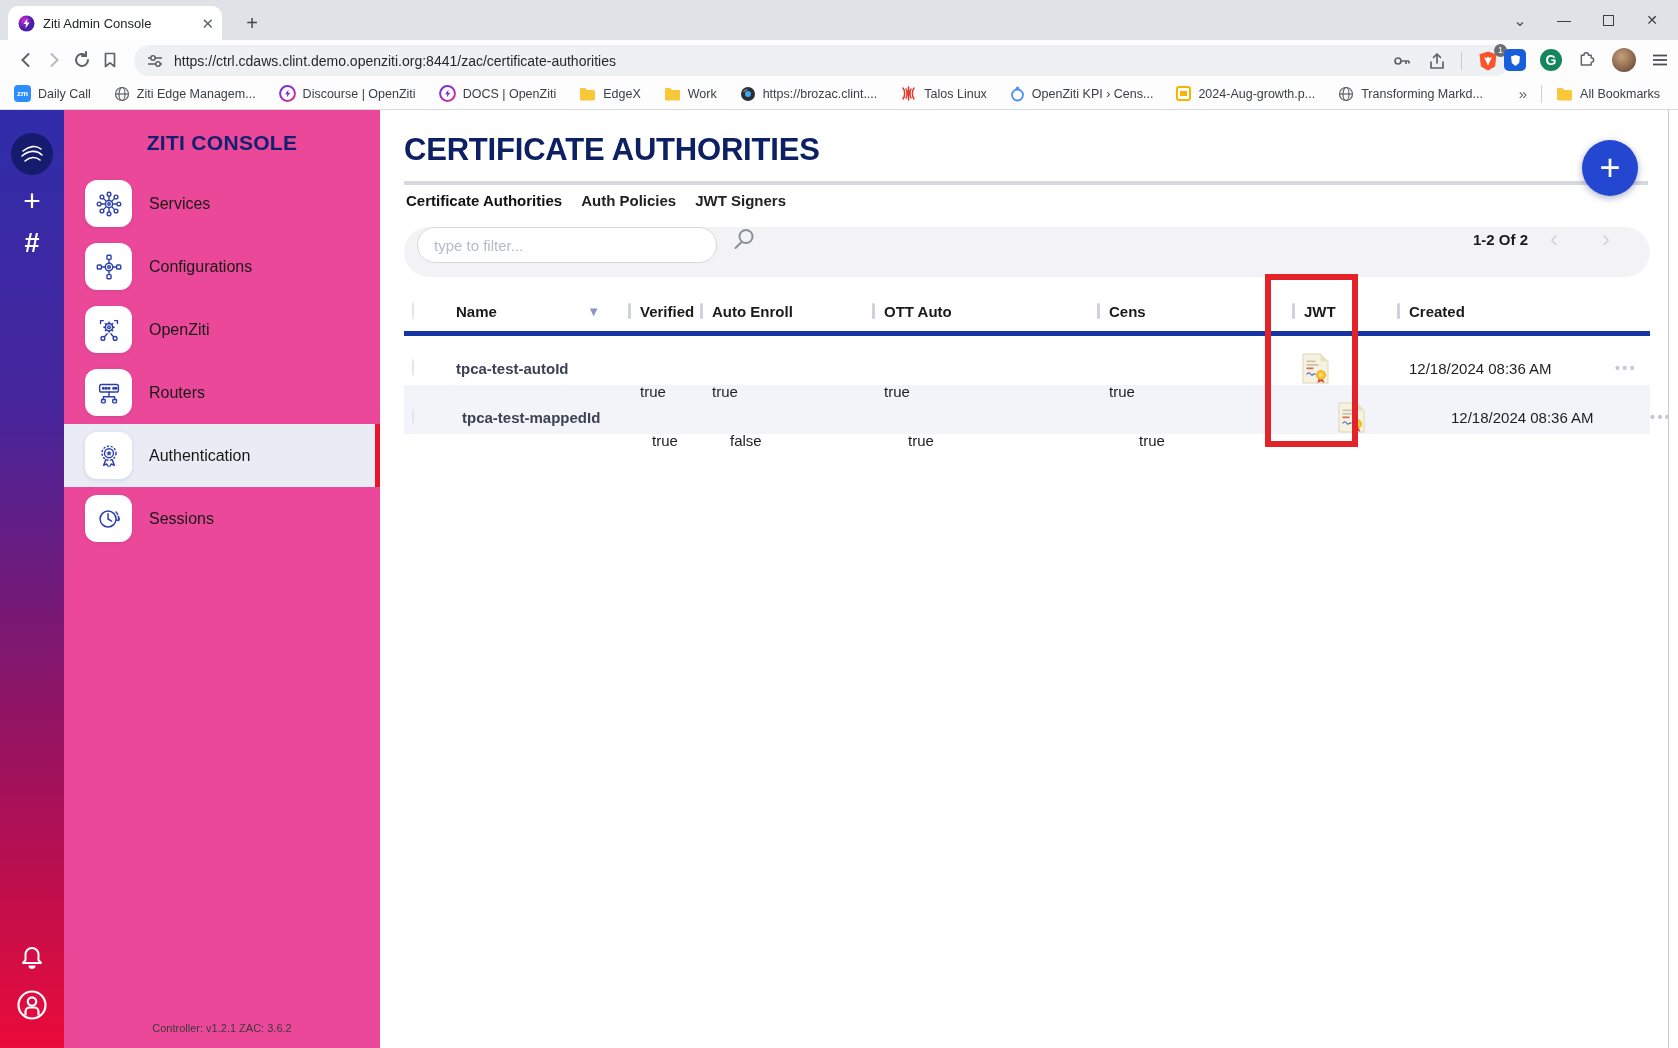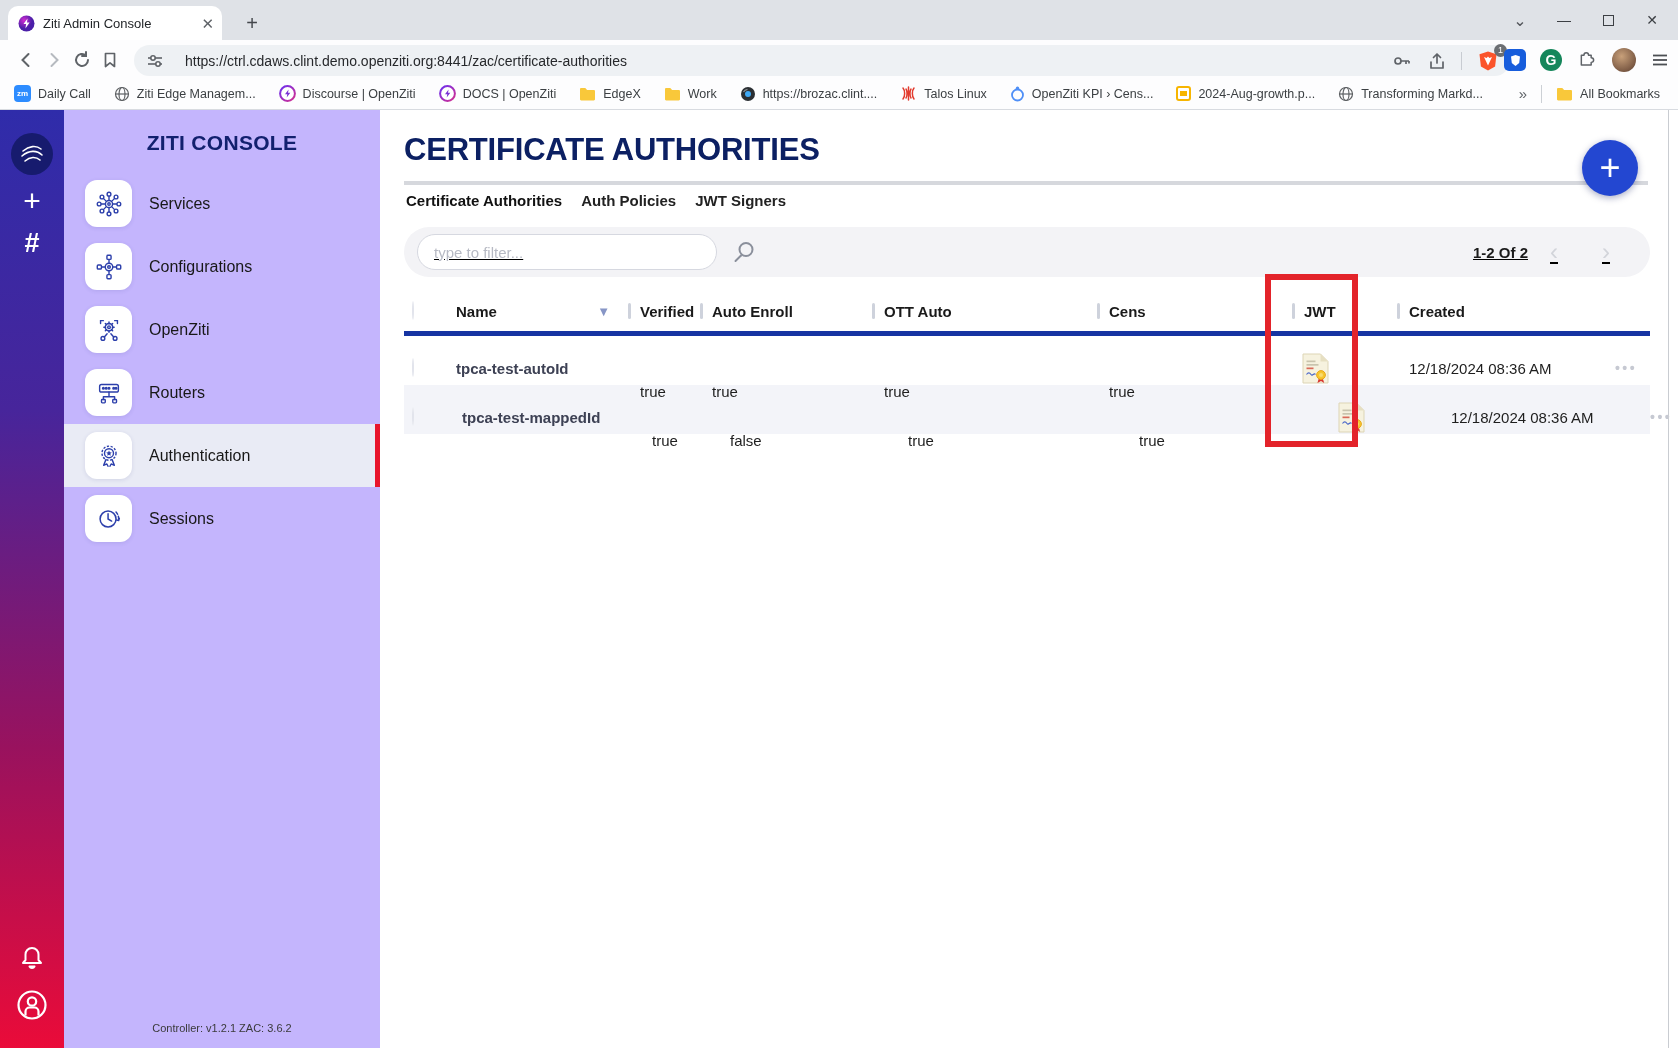--- a/index.html
+++ b/index.html
@@ -13,21 +13,21 @@
   .tab-title { font-size:13px; color:#222528; flex:1; white-space:nowrap; overflow:hidden; }
   .tab-close { color:#5f6368; font-size:15px; line-height:1; cursor:default; }
   .newtab { position:absolute; left:238px; top:9px; width:28px; height:28px; display:flex; align-items:center; justify-content:center; font-size:20px; color:#44474c; }
   .win-controls { position:absolute; right:4px; top:0; height:40px; display:flex; align-items:center; }
   .win-btn { width:44px; height:40px; display:flex; align-items:center; justify-content:center; color:#3c3f44; font-size:14px; }
   .win-btn.caret { font-size:16px; color:#55585d; }
   .maxbox { width:11px; height:11px; border:1.4px solid #3c3f44; display:inline-block; }
 
   .toolbar { position:absolute; top:40px; left:0; right:0; height:38px; background:#fdfdfe; }
   .navbtn { position:absolute; top:46px; width:28px; height:28px; display:flex; align-items:center; justify-content:center; }
-  .addressbar { position:absolute; left:134px; top:45px; width:1376px; height:31px; background:#eef1f4; border-radius:16px; display:flex; align-items:center; padding:0 10px 0 12px;gap:11px; }
+  .addressbar { position:absolute; left:134px; top:45px; width:1376px; height:31px; background:#eef1f4; border-radius:16px; display:flex; align-items:center; padding:0 10px 0 12px; }
   .url-text { font-size:14px; color:#26282b; margin-left:10px; flex:1; white-space:nowrap; overflow:hidden; }
   .pill-right { display:flex; align-items:center; gap:14px; }
   .pill-divider { width:1px; height:18px; background:#c8ccd2; }
   .shield-wrap { position:relative; width:24px; height:24px; }
   .shield-badge { position:absolute; top:-5px; right:-7px; background:#6b6e72; color:#fff; font-size:9px; width:13px; height:13px; border-radius:50%; display:flex; align-items:center; justify-content:center; }
   .ext-area { position:absolute; right:8px; top:44px; display:flex; align-items:center; gap:14px; height:32px; }
   .avatar { width:24px; height:24px; border-radius:50%; background:radial-gradient(circle at 40% 35%, #c8a07a, #7c5a44 70%, #4c382c); }
   .grammarly { width:22px; height:22px; border-radius:50%; background:#15865b; color:#fff; font-weight:700; font-size:14px; display:flex; align-items:center; justify-content:center; }
   .bitwarden { width:22px; height:22px; border-radius:5px; background:#175ddc; display:flex; align-items:center; justify-content:center; }
 
@@ -43,53 +43,53 @@
   
   .app { position:absolute; top:110px; left:0; right:0; bottom:0; }
   .rail { position:absolute; left:0; top:0; bottom:0; width:64px;
     background:linear-gradient(180deg,#2f2caa 0%,#47259b 32%,#99125e 68%,#ea0b39 100%); }
   .rail-logo { position:absolute; left:11px; top:23px; width:42px; height:42px; border-radius:50%; background:#171b6e; display:flex; align-items:center; justify-content:center; }
   .rail-glyph { position:absolute; width:64px; text-align:center; color:#fff; font-weight:400; }
   .rail-plus { top:74px; font-size:30px; }
   .rail-hash { top:118px; font-size:27px; font-weight:700; }
   .rail-bottom { position:absolute; left:0; bottom:26px; width:64px; display:flex; flex-direction:column; align-items:center; gap:16px; }
 
-  .sidebar { position:absolute; left:64px; top:0; bottom:0; width:316px; background:#c4b5fd; }
+  .sidebar { position:absolute; left:64px; top:0; bottom:0; width:316px; background:#ec4899; }
   .side-title { text-align:center; margin-top:21px; font-size:21px; font-weight:800; color:#12206e; letter-spacing:.3px; }
   .menu { margin-top:17px; }
   .menu-item { height:63px; display:flex; align-items:center; padding-left:21px; position:relative; cursor:default; }
   .menu-item.active { background:#e9ebf5; }
   .active-bar { position:absolute; right:0; top:0; bottom:0; width:5px; background:#e8152c; }
   .tile { width:47px; height:47px; background:#fff; border-radius:12px; box-shadow:0 1px 4px rgba(40,50,120,.12); display:flex; align-items:center; justify-content:center; flex:none; }
   .menu-label { margin-left:17px; font-size:16px; color:#181818; }
   .side-footer { position:absolute; bottom:14px; width:100%; text-align:center; font-size:11px; color:#3a3a3a; }
 
   .main { position:absolute; left:380px; top:0; right:0; bottom:0; background:#fff; }
   .page-edge { position:absolute; right:9px; top:0; bottom:0; width:1px; background:#c9ccd1; }
   .page-title { position:absolute; left:24px; top:22px; font-size:31px; font-weight:800; color:#0c2063; letter-spacing:-.2px; }
   .fab { position:absolute; right:40px; top:30px; width:56px; height:56px; border-radius:50%; background:#2347d1; color:#fff; display:flex; align-items:center; justify-content:center; font-size:36px; font-weight:300; box-shadow:0 2px 7px rgba(10,20,90,.35); z-index:3; }
   .title-line { position:absolute; left:24px; right:30px; top:71px; height:4px; background:#d6d8dd; }
   .subtabs { position:absolute; left:26px; top:82px; display:flex; gap:19px; font-size:15px; color:#222; }
   .subtab { font-weight:600; }
   .subtab.active { font-weight:700; color:#111; }
 
-  .filterbar { position:absolute; left:24px; right:28px; top:117px; height:50px; background:#f3f3f6; border-radius:25px; display:flex; align-items:center;text-decoration:underline; }
+  .filterbar { position:absolute; left:24px; right:28px; top:117px; height:50px; background:#f3f3f6; border-radius:25px; display:flex; align-items:flex-start; }
   .filter-input { margin-left:13px; width:300px; height:36px; background:#fff; border:1.5px solid #d6d8e0; border-radius:18px; padding:0 16px; font-size:15px; color:#333; font-family:"Liberation Sans",sans-serif; outline:none; }
   .filter-input::placeholder { color:#b7bac4; }
   .search-btn { margin-left:15px; display:flex; }
   .pager { margin-left:auto; display:flex; align-items:center; margin-right:18px; }
   .pager-range { font-size:15px; font-weight:700; color:#1b1b1b; }
   .pager-arrow { width:52px; text-align:center; color:#d2d4da; font-size:24px; line-height:1; }
 
   .table { position:absolute; left:24px; right:28px; top:181px; }
   .trow { display:grid; grid-template-columns:52px 172px 72px 172px 225px 195px 105px 205px 1fr; align-items:center; }
   .thead { height:40px; }
   .th { display:flex; align-items:center; font-size:15px; font-weight:600; color:#1a1a1a; }
   .sep { width:3px; height:16px; background:#ced2dc; border-radius:2px; margin-right:9px; flex:none; }
-  .name-th { justify-content:space-between; padding-right:18px; }
+  .name-th { justify-content:space-between; padding-right:28px; }
   .sort-chev { color:#8796c6; font-size:13px; }
   .header-underline { height:5px; background:#1634a2; }
   .row { height:49px; }
   .row.alt { background:#f3f4f9;gap:6px; }
   .circle { width:26px; height:26px; border:1.5px solid #e2e4ec; border-radius:50%; background:#fff; margin-left:8px; }
   .name-cell { font-weight:600; color:#3d4154; font-size:15px; }
   .val { font-size:15px; color:#1e1e1e; padding-left:12px;margin-top:47px; }
   .jwt-cell { padding-left:10px; display:flex; align-items:center; }
   .date-cell { font-size:15px; color:#1e1e1e; padding-left:12px; white-space:nowrap; }
   .actions { color:#c6c9d2; font-size:14px; letter-spacing:2.5px; text-align:center; font-weight:700; }

